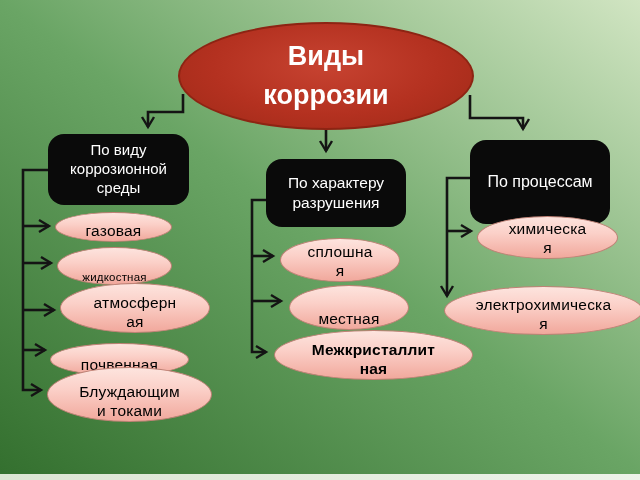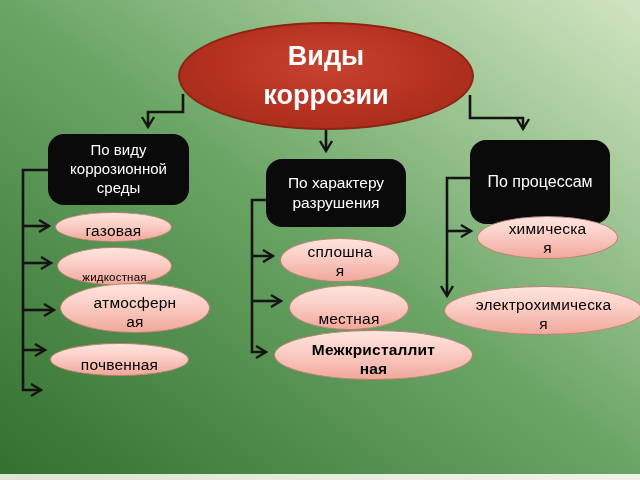--- a/index.html
+++ b/index.html
@@ -146,20 +146,23 @@
   </div>
   <div class="node leaf leaf-liquid">
     <span class="t">жидкостная</span>
   </div>
   <div class="node leaf leaf-atmo">
     <span class="t">атмосферная</span>
   </div>
   <div class="node leaf leaf-soil">
     <span class="t">почвенная</span>
   </div>
+  <div class="node leaf leaf-stray">
+    <span class="t">Блуждающими токами</span>
+  </div>
 
   <div class="node leaf leaf-cont">
     <span class="t">сплошная</span>
   </div>
   <div class="node leaf leaf-local">
     <span class="t">местная</span>
   </div>
   <div class="node leaf leaf-inter">
     <span class="t">Межкристаллитная</span>
   </div>

